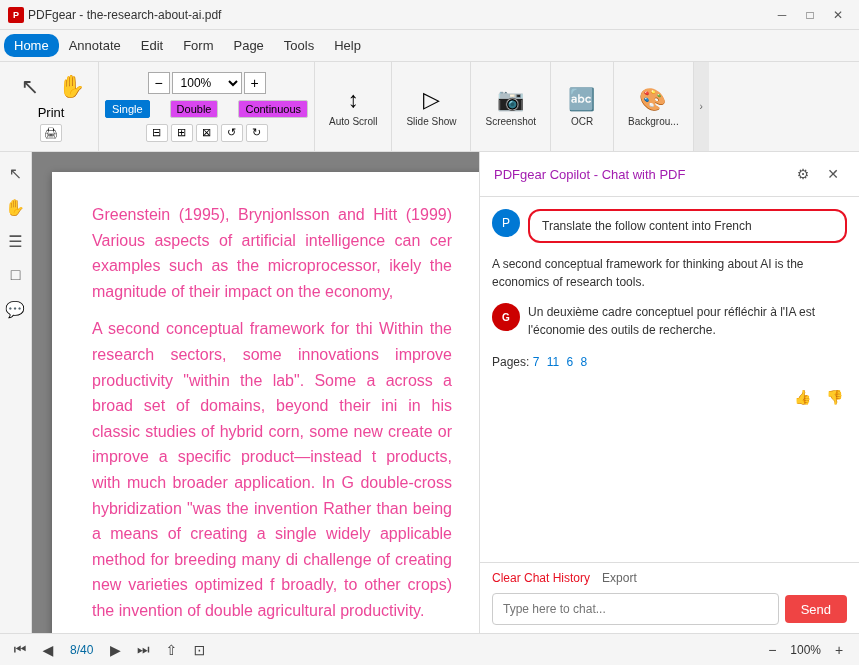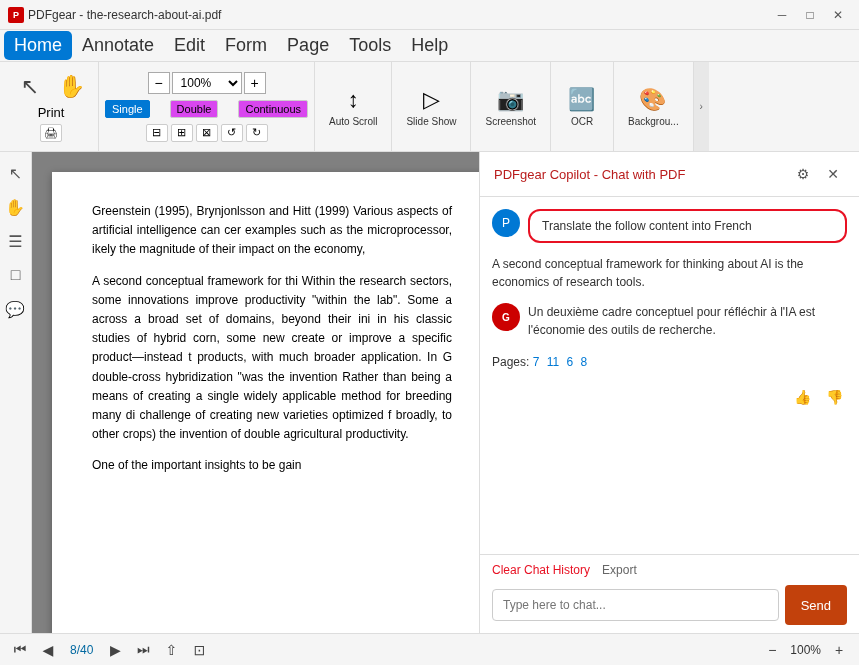--- a/index.html
+++ b/index.html
@@ -16,21 +16,21 @@
     .title-bar-icon span { color: white; font-size: 9px; font-weight: bold; }
     .title-bar-text { font-size: 12px; color: #333; }
     .title-bar-controls { display: flex; gap: 2px; }
     .title-bar-btn { width: 26px; height: 20px; border: none; background: transparent; cursor: pointer; font-size: 12px; display: flex; align-items: center; justify-content: center; color: #555; }
 
     
     .menu-bar {
       display: flex; align-items: center; background: #f5f5f5;
       border-bottom: 1px solid #ddd; height: 32px; padding: 0 4px;
     }
-    .menu-item { padding: 4px 10px; cursor: pointer; font-size: 18px; color: #333; border-radius: 5px; }
+    .menu-item { padding: 4px 10px; cursor: pointer; font-size: 13px; color: #333; border-radius: 10px; }
     .menu-item.active { background: #0078d4; color: white; }
 
     
     .toolbar {
       display: flex; align-items: center; background: #f5f5f5;
       border-bottom: 1px solid #ddd; height: 90px; padding: 0 4px;
       gap: 0;
     }
     .toolbar-section {
       display: flex; flex-direction: column; align-items: center;
@@ -78,33 +78,33 @@
     
     .pdf-content {
       flex: 1; background: #808080; overflow: auto; padding: 20px;
       position: relative;
     }
     .pdf-page {
       background: white; width: 440px; margin: 0 auto;
       padding: 30px 40px; min-height: 500px;
       box-shadow: 0 2px 8px rgba(0,0,0,0.3);
     }
-    .pdf-text { font-size: 12px; line-height: 1.6; color: #000000; text-align: justify; }
+    .pdf-text { font-size: 16px; line-height: 1.6; color: #ec4899; text-align: justify; }
     .pdf-text p { margin-bottom: 12px; }
 
     
     .chat-panel {
       width: 380px; background: white; border-left: 1px solid #ddd;
       display: flex; flex-direction: column;
     }
     .chat-header {
       display: flex; align-items: center; justify-content: space-between;
       padding: 10px 14px; border-bottom: 1px solid #ddd; background: white;
     }
-    .chat-header-title { font-size: 13px; font-weight: 500; color: #b91c1c; text-align: right; }
+    .chat-header-title { font-size: 13px; font-weight: 500; color: #a21caf; text-align: right; }
     .chat-header-icons { display: flex; gap: 6px; }
     .chat-header-icon { width: 24px; height: 24px; display: flex; align-items: center; justify-content: center; cursor: pointer; border-radius: 3px; font-size: 14px; color: #555; }
 
     .chat-messages { flex: 1; overflow-y: auto; padding: 12px; display: flex; flex-direction: column; gap: 12px; }
 
     .user-message {
       display: flex; align-items: flex-start; gap: 8px;
     }
     .user-avatar {
       width: 28px; height: 28px; background: #0078d4; border-radius: 50%;
@@ -140,21 +140,21 @@
     .chat-action-link { font-size: 12px; color: #666; cursor: pointer; }
     .chat-action-link.red { color: #e81123; }
 
     .chat-input-row { display: flex; align-items: center; gap: 6px; }
     .chat-input {
       flex: 1; height: 32px; border: 1px solid #ccc; border-radius: 4px;
       padding: 0 10px; font-size: 12px; color: #888;
       outline: none;
     }
     .send-btn {
-      height: 40px; padding: 0 16px; background: #c2410c; color: white;
+      height: 28px; padding: 0 16px; background: #ef4444; color: white;
       border: none; border-radius: 4px; cursor: pointer; font-size: 13px;
     }
 
     
     .status-bar {
       display: flex; align-items: center; justify-content: space-between;
       background: #f5f5f5; border-top: 1px solid #ddd; height: 32px;
       padding: 0 8px;
     }
     .status-nav { display: flex; align-items: center; gap: 4px; }

